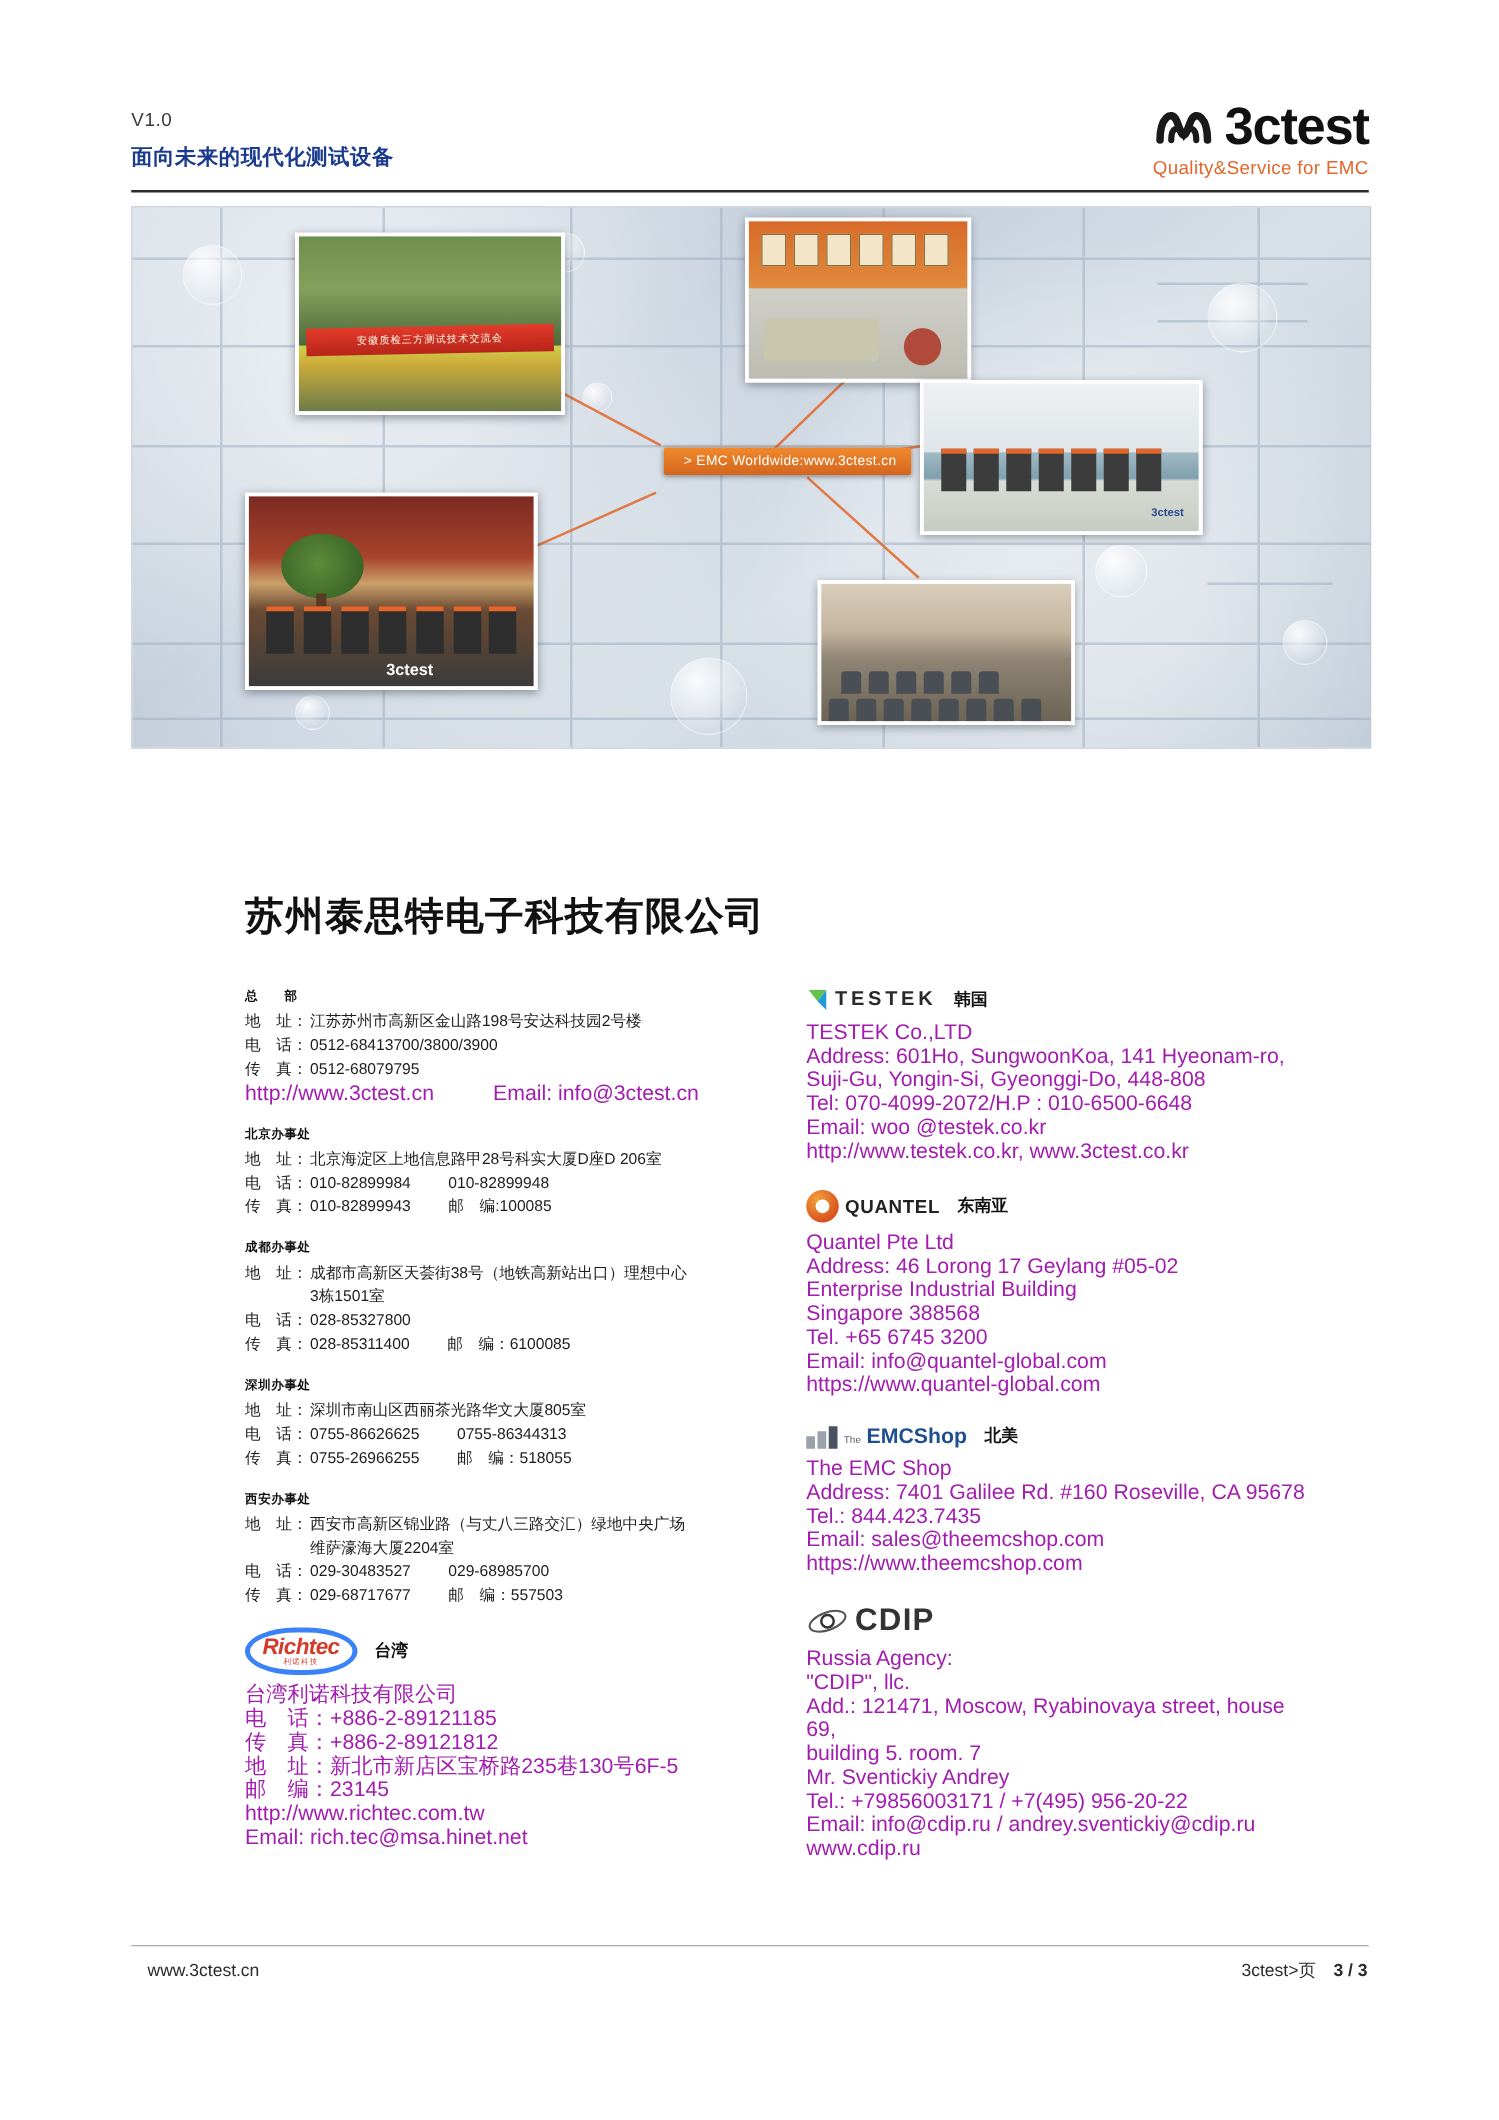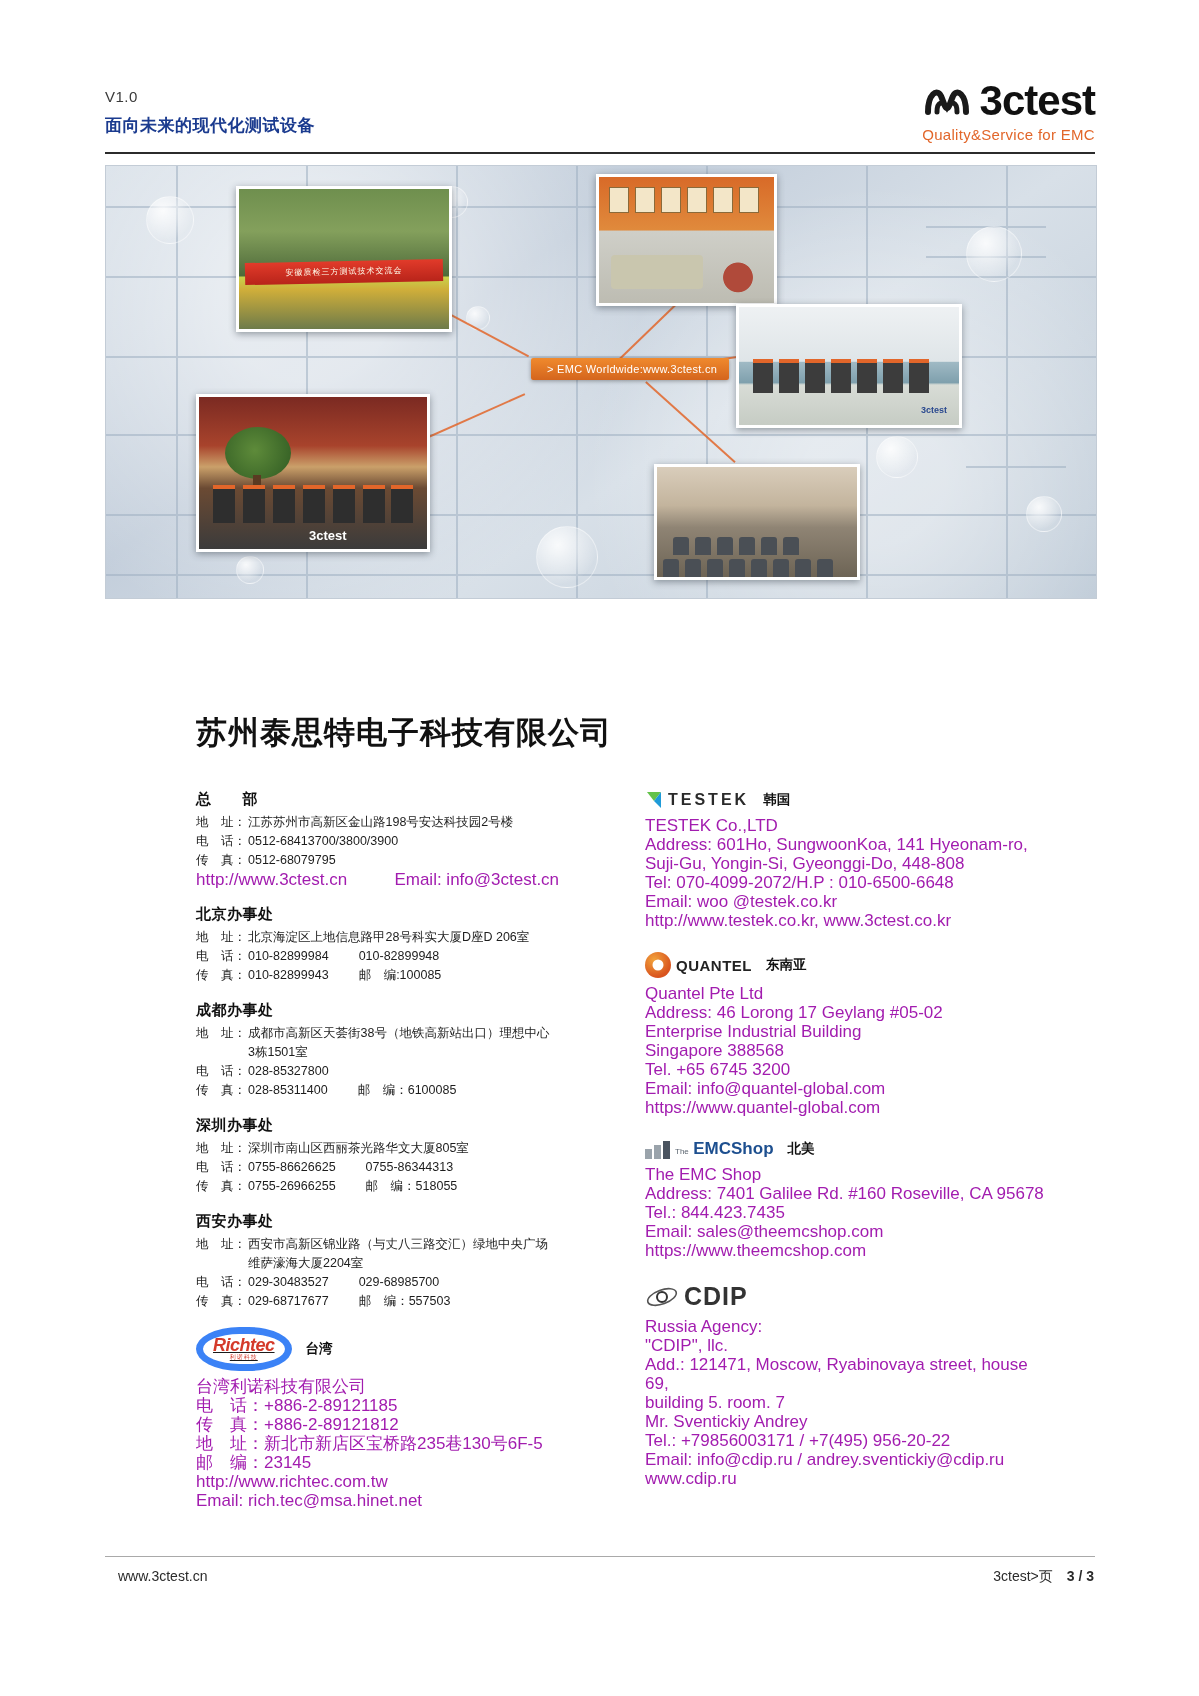--- a/index.html
+++ b/index.html
@@ -155,21 +155,21 @@
 
   
   .col-left {
     position: absolute; left: 196px; top: 790px; width: 370px;
   }
   .col-right {
     position: absolute; left: 645px; top: 790px; width: 400px;
   }
   .blk { margin-bottom: 16px; }
   .blk-title {
-    font-size: 15px; font-weight: bold; color:#111; margin-bottom: 4px; letter-spacing:.5px;
+    font-size: 10px; font-weight: bold; color:#111; margin-bottom: 4px; letter-spacing:.5px;
   }
   .row { font-size: 12.5px; color:#1d1d1d; line-height: 19px; white-space: pre; }
   .row .k { display:inline-block; width: 52px; }
   .row .v2 { display:inline-block; margin-left: 30px; }
   .plainrow { font-size: 17px; color:#a21caf; line-height: 19px; }
 
   .partner { margin-bottom: 6px; }
   .partner-head { display:flex; align-items:center; gap: 14px; margin-bottom: 6px; }
   .partner-region { font-size: 13.5px; color:#111; font-weight:bold; }
   .plogo { display:flex; align-items:center; gap:5px; }
@@ -187,23 +187,22 @@
     transform: translate(-50%,-50%); background:#fff; border-radius:50%;
   }
   .quantel-txt { font-size:15px; font-weight:bold; letter-spacing:.5px; color:#222; }
 
   .emcshop-bars { display:flex; align-items:flex-end; gap:2px; height:20px; }
   .emcshop-bars i { width:7px; background:#9aa3ab; }
   .emcshop-the { font-size:8px; color:#5b6570; line-height:8px; }
   .emcshop-txt { font-size:17px; font-weight:bold; color:#1d4f8f; }
 
   .richtec-mark {
-    border: 7px solid #3b82f6; border-radius: 50%/55%;
+    border: 4px solid #3b82f6; border-radius: 50%/55%;
     padding: 1px 10px 2px 10px;
-    text-decoration: underline;
   }
   .richtec-txt { font-size: 18px; font-weight:bold; color:#d43a2a; font-style: italic; letter-spacing:-.5px; }
   .richtec-sub { font-size:6px; color:#d43a2a; text-align:center; letter-spacing:1px; margin-top:-3px;}
 
   .cdip-txt { font-size: 25px; font-weight: bold; color:#333; letter-spacing: 1px; }
 
   
   .footer-rule {
     position:absolute; left:105px; top: 1556px; width: 990px; height:1px; background:#a9a9a9;
   }

